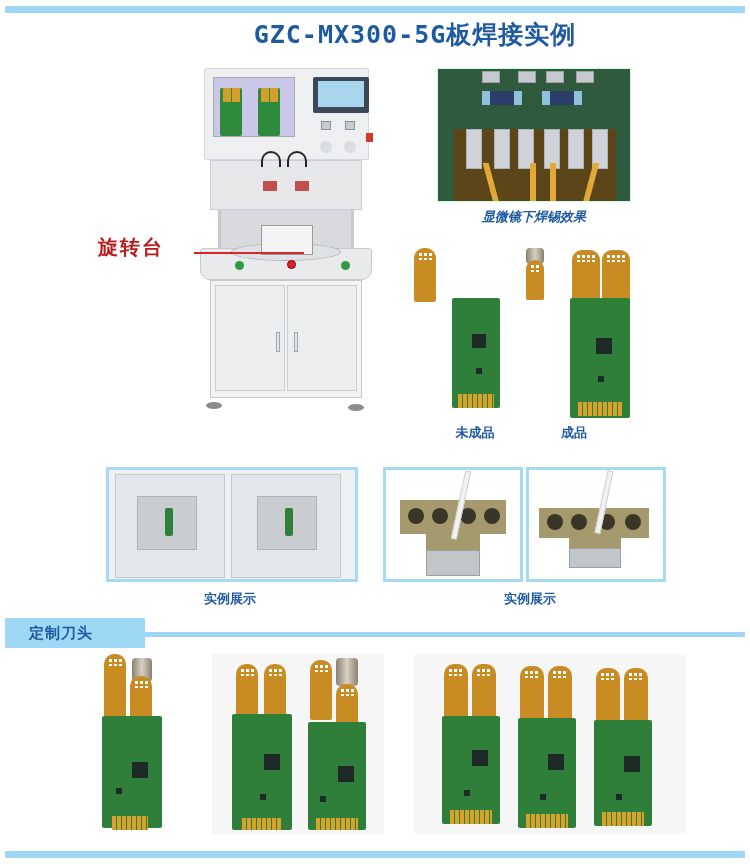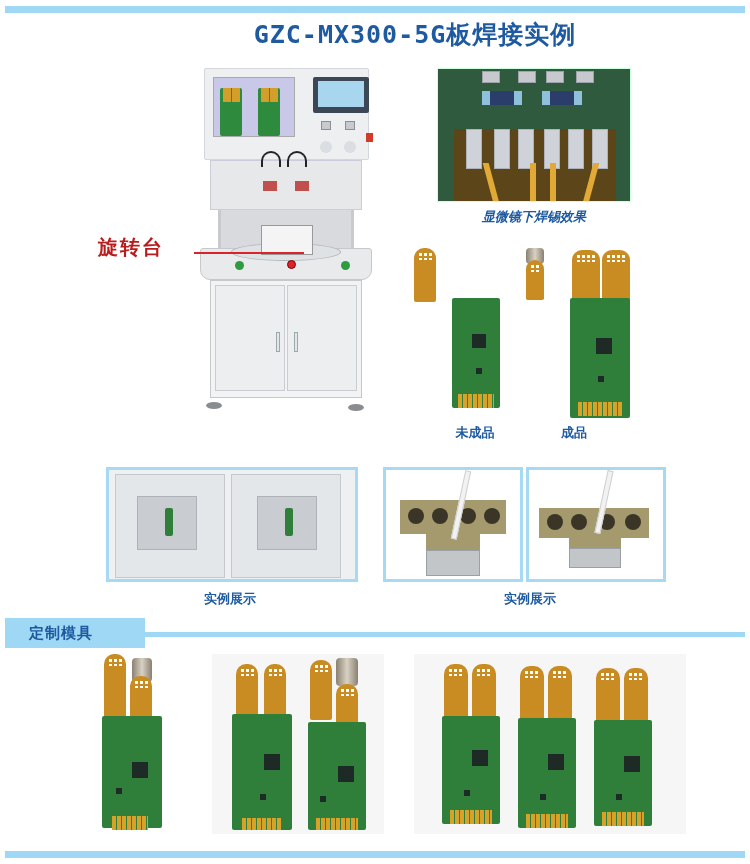--- a/index.html
+++ b/index.html
@@ -184,21 +184,21 @@
   <div class="hole" style="left:42px;top:44px;"></div>
   <div class="hole" style="left:70px;top:44px;"></div>
   <div class="hole" style="left:96px;top:44px;"></div>
   <div class="knife" style="left:40px;top:66px;width:52px;height:14px;"></div>
   <div class="knife-base" style="left:40px;top:78px;width:52px;height:20px;"></div>
   <div class="wire" style="left:72px;top:0;height:64px;"></div>
 </div>
 <div class="caption" style="left:480px;top:590px;width:100px;">实例展示</div>
 
 <div class="abs section-tab">
-  <span>定制模具</span>
+  <span>定制刀头</span>
 </div>
 <div class="rule" style="left:145px;width:600px;top:632px;height:5px;"></div>
 
 <div class="abs" style="left:96px;top:654px;width:70px;height:180px;">
   <div class="flex" style="left:8px;top:0;width:22px;height:70px;"></div>
   <div class="barrel" style="left:36px;top:4px;width:20px;height:24px;"></div>
   <div class="flex" style="left:34px;top:22px;width:22px;height:62px;"></div>
   <div class="pcb" style="left:6px;top:62px;width:60px;height:112px;">
     <div class="chip" style="left:30px;top:46px;width:16px;height:16px;"></div>
     <div class="chip" style="left:14px;top:72px;width:6px;height:6px;"></div>

